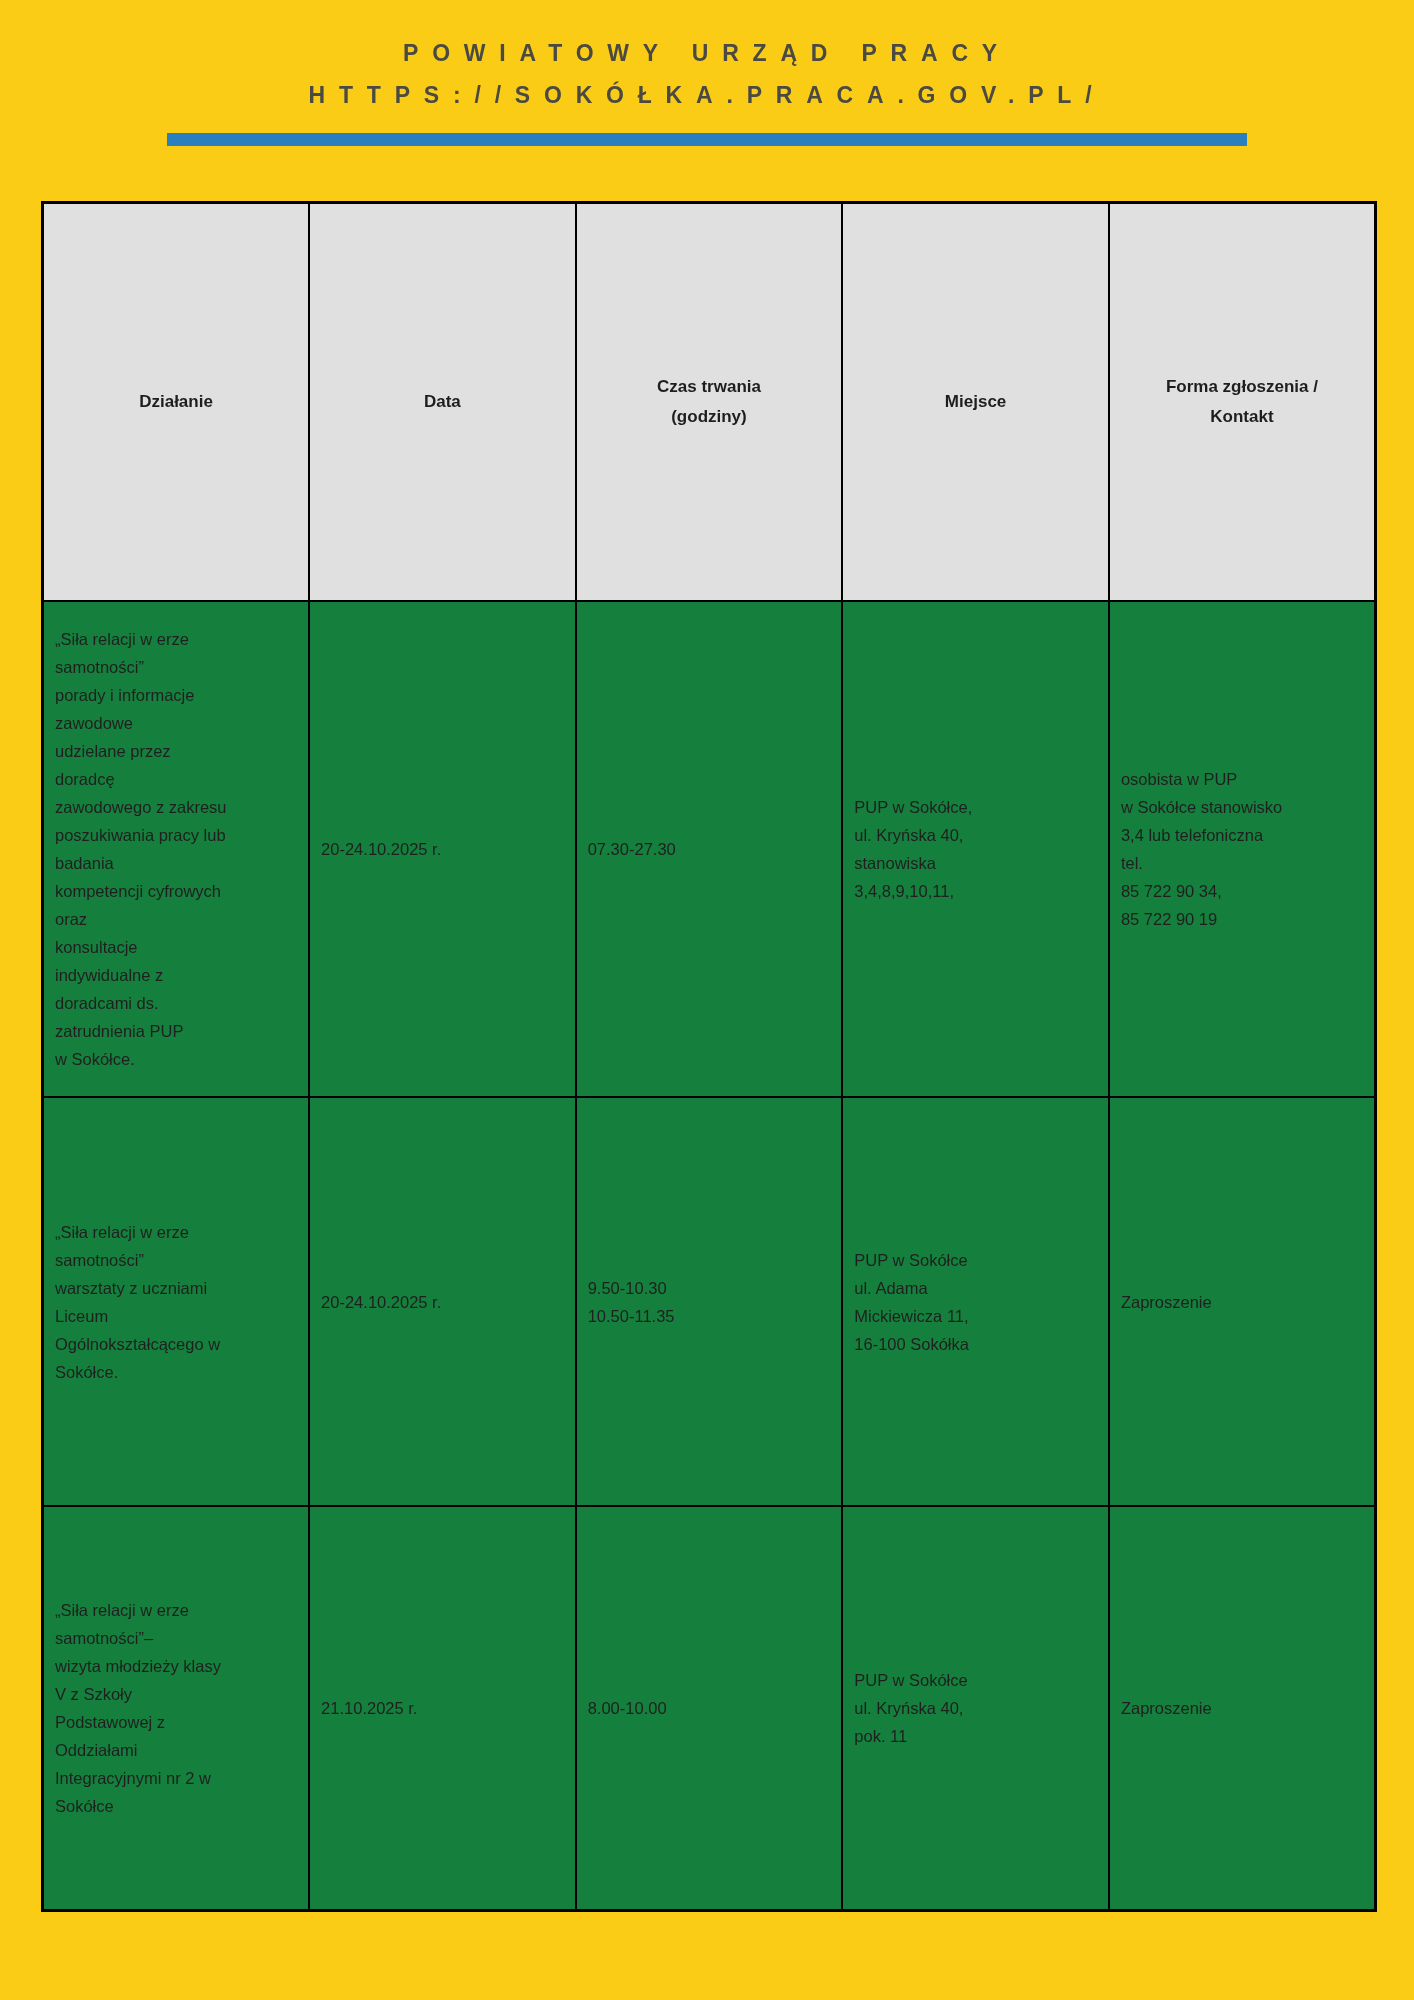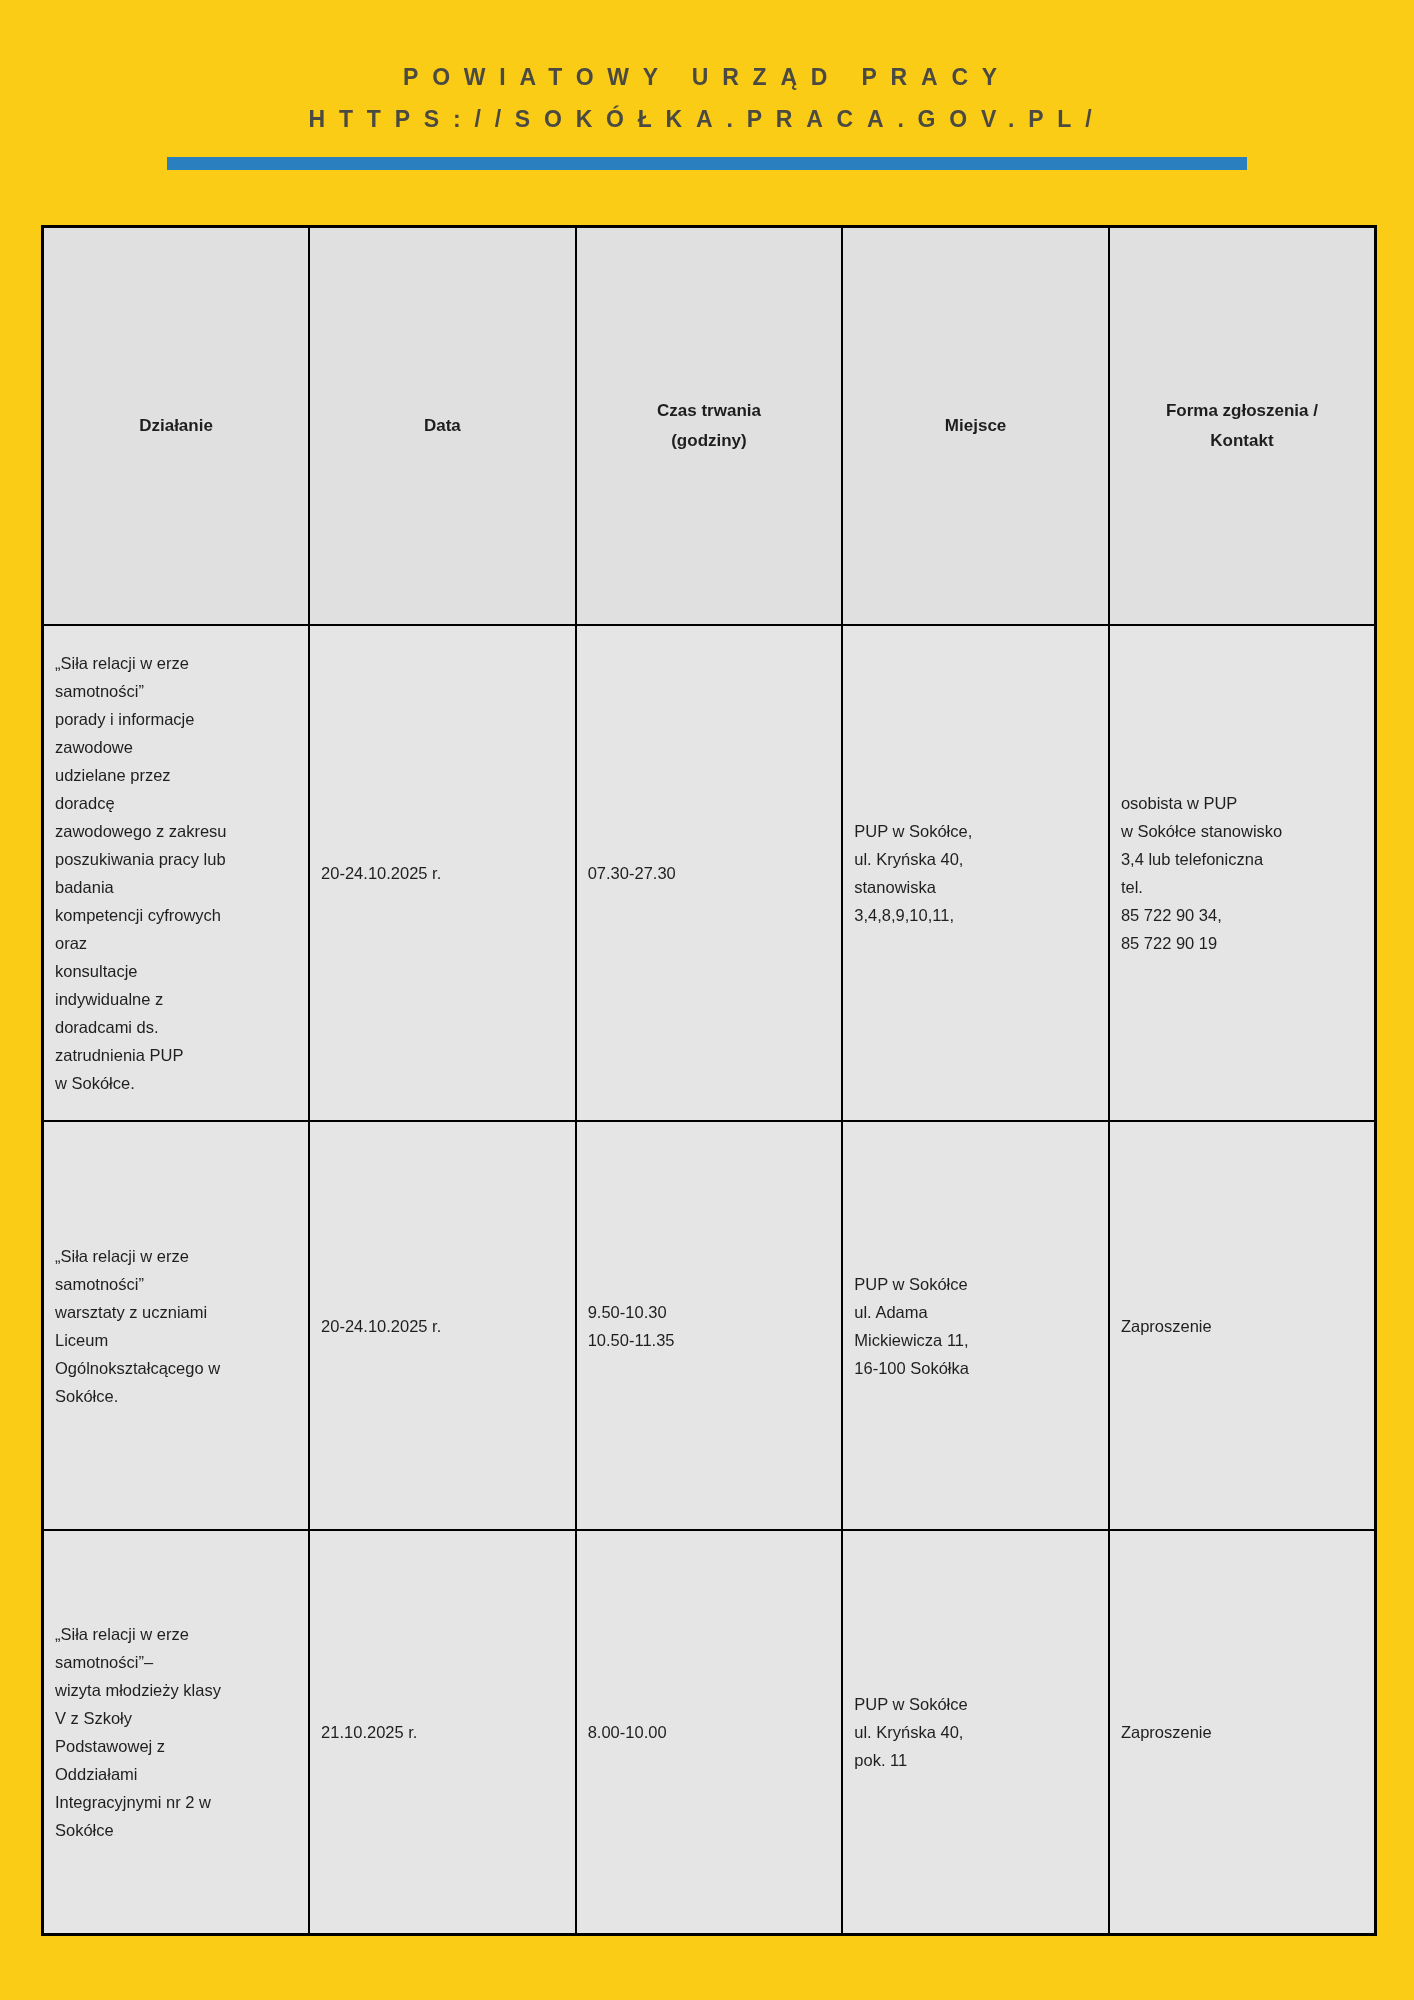--- a/index.html
+++ b/index.html
@@ -9,21 +9,21 @@
   body {
     width: 1414px;
     height: 2000px;
     background: #FBCC15;
     font-family: "Liberation Sans", "DejaVu Sans", sans-serif;
     overflow: hidden;
   }
 
   
   .banner {
-    padding-top: 56px;
+    padding-top: 32px;
     text-align: center;
     color: #4A4A42;
   }
   .banner-line {
     font-size: 23px;
     font-weight: bold;
     letter-spacing: 0.60em;
     line-height: 42px;
     white-space: nowrap;
   }
@@ -67,21 +67,21 @@
     padding: 6px 14px;
   }
   td {
     font-size: 16.5px;
     line-height: 28px;
     color: #1F1F1F;
     vertical-align: middle;
     text-align: left;
     padding: 8px 8px 8px 11px;
     white-space: pre-line;
-    background: #e5e5e5;
+    background: #15803d;
   }
   tr.row-1 td { height: 478px; }
   tr.row-2 td { height: 391px; }
   tr.row-3 td { height: 386px; }
 </style>
 </head>
 <body>
 
 <div class="banner">
   <div class="banner-line">POWIATOWY URZĄD PRACY</div>

